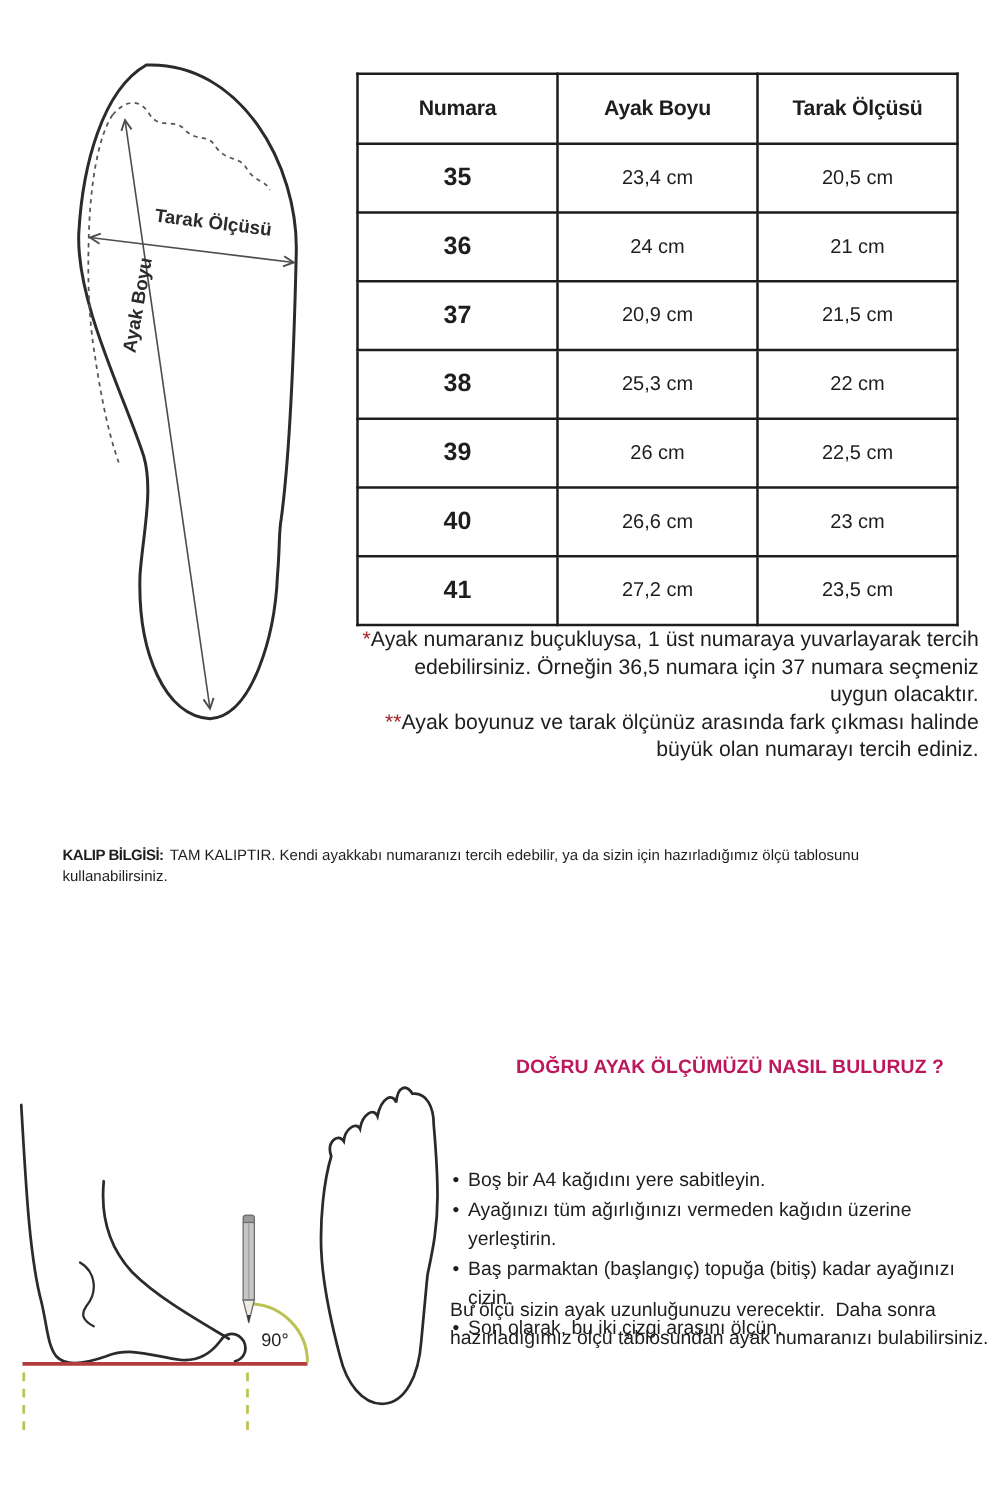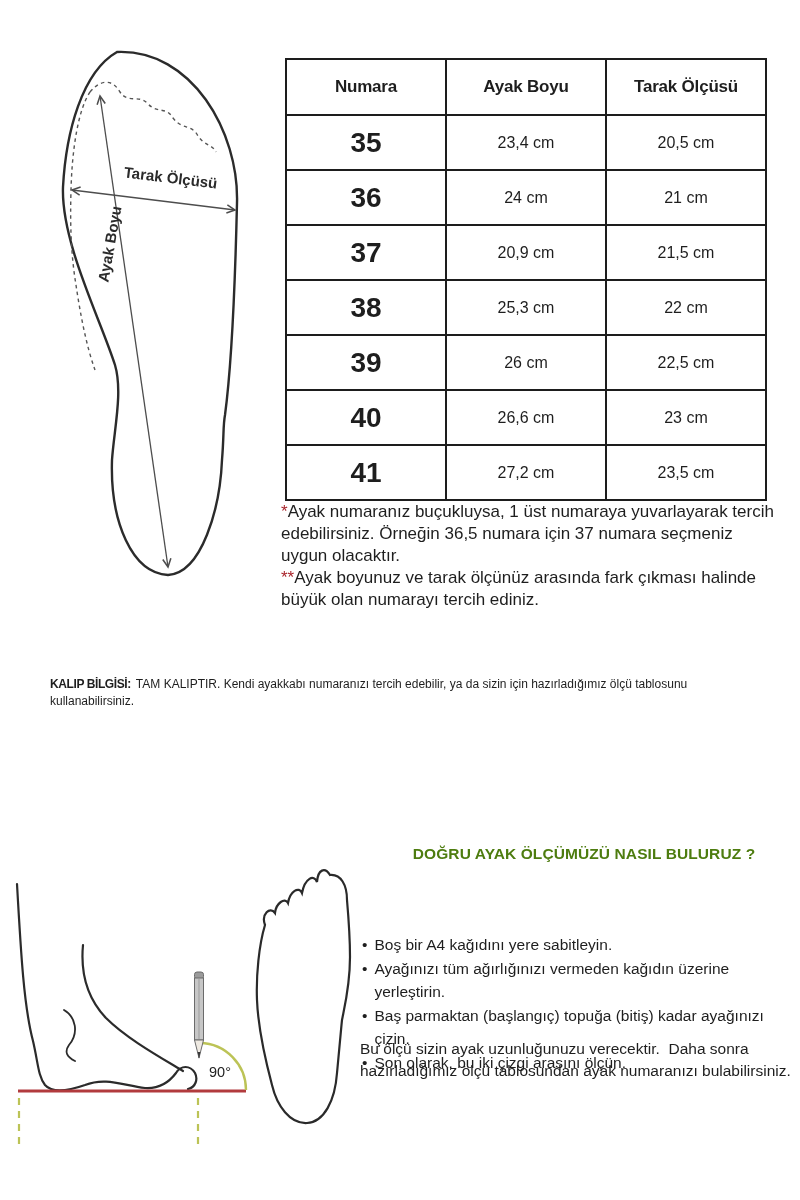--- a/index.html
+++ b/index.html
@@ -9,38 +9,38 @@
   }
   .abs { position:absolute; }
 
   
   .size-table { border-collapse:collapse; table-layout:fixed; background:#fff; }
   .size-table th, .size-table td {
     border:2px solid #1d1d1d; text-align:center; vertical-align:middle; padding:0;
   }
   .size-table th { width:158px; height:54px; font-size:17px; font-weight:bold; letter-spacing:-0.2px;border-radius:16px; }
   .size-table td { height:53px; }
-  .size-table td.num { font-size:28px; font-weight:bold; }
+  .size-table td.num { font-size:20px; font-weight:bold; }
   .size-table td.val { font-size:16px; }
 
   
   .notes { left:281px; top:501px; width:502px; font-size:17px; line-height:1.29; }
-  .notes p { margin:0; }
+  .notes p { margin:0;text-align:right; }
   .note-marker { color:#a8242b; }
 
   
   .kalip { left:50px; top:676px; width:722px; font-size:12px; line-height:1.42; margin:0; }
   .kalip-label { font-weight:bold; letter-spacing:-0.4px; margin-right:5px; }
 
   .topuk { left:50px; top:752px; font-size:18.5px; font-weight:bold; letter-spacing:-0.4px; margin:0; }
 
   
   .guide-heading {
     left:368px; top:845px; width:432px; text-align:center;
-    font-size:15.5px; font-weight:bold; color:#4d7c0f; letter-spacing:0.1px;
+    font-size:15.5px; font-weight:bold; color:#be185d; letter-spacing:0.1px;
   }
   .bullet-list { left:362px; top:933px; width:438px; }
   .bullet { display:flex; gap:7px; font-size:15.5px; line-height:23.5px; }
   .bullet .dot { flex:0 0 auto; }
   .guide-footer { left:360px; top:1038px; width:442px; font-size:15.5px; line-height:1.4; margin:0; white-space:pre-wrap; }
 
   svg text { font-family:"Liberation Sans", sans-serif; fill:#2b2b2b; }
   .diagram-label { font-size:15px; font-weight:600; }
   .angle-text { font-size:14.5px; fill:#1e1e1e; }
 </style>

